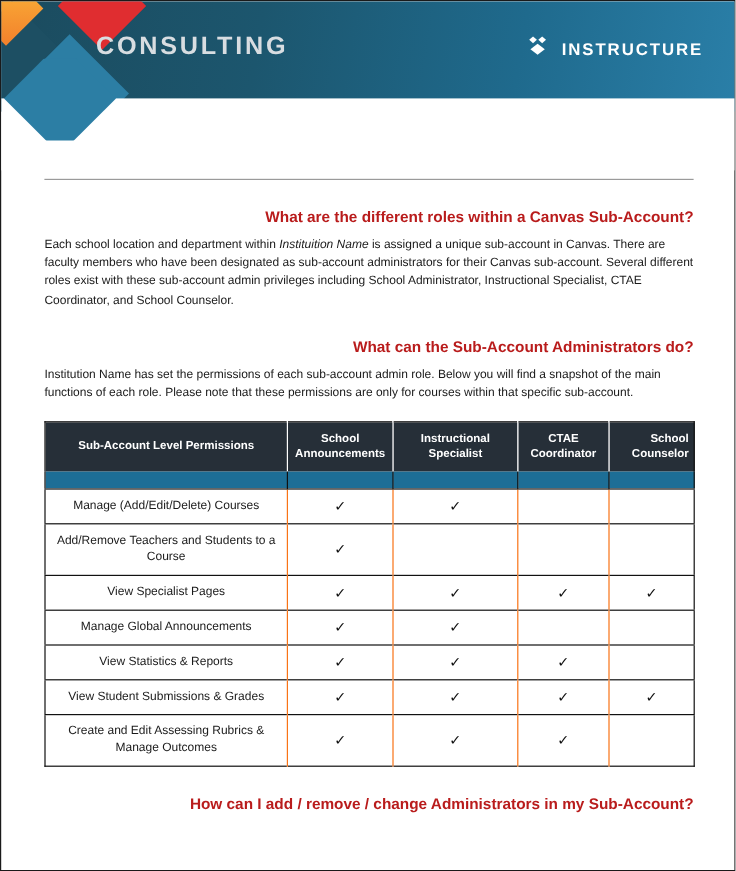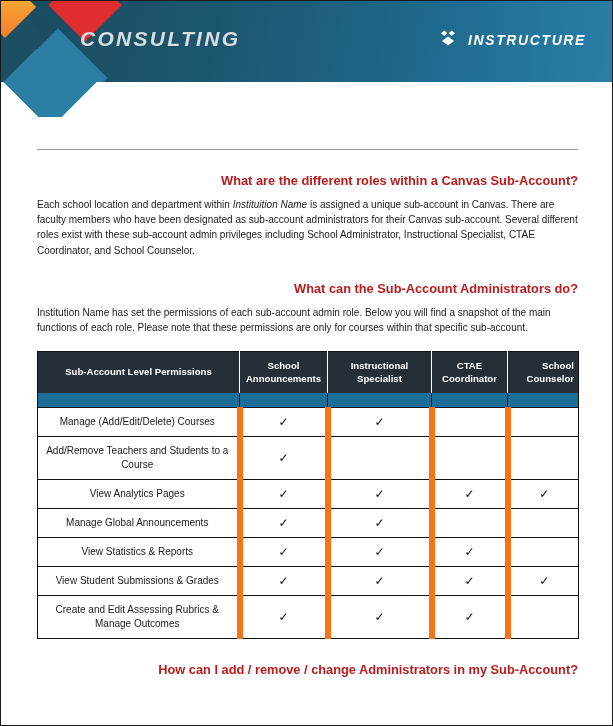--- a/index.html
+++ b/index.html
@@ -21,21 +21,20 @@
   }
 
   
   #banner {
     position: absolute;
     left: 0; top: 0;
     width: 613px;
     height: 92px;
     background: linear-gradient(100deg, #1b4b5e 0%, #1c566e 35%, #1f6a8d 70%, #2a7fa8 100%);
     overflow: hidden;
-    font-style: italic;
   }
 
   
   .diamond {
     position: absolute;
     transform: rotate(45deg);
   }
   #dia-yellow {
     left: -18px; top: -16px;
     width: 44px; height: 44px;
@@ -171,21 +170,21 @@
     background: #1d6e96;
     height: 14px;
     padding: 0;
     border-right: 1px solid #111111;
     border-bottom: 1px solid #111111;
   }
   #perm-table tr.accent td:last-child { border-right: none; }
 
   #perm-table tbody td {
     border-top: 1px solid #111111;
-    border-right: 6px solid #f97316;
+    border-right: 1px solid #f97316;
     font-size: 10px;
     color: #1a1a1a;
     text-align: center;
     vertical-align: middle;
     padding: 7px 5px;
     line-height: 14px;
     background: #ffffff;
   }
   #perm-table tbody td:last-child { border-right: none; }
   #perm-table tbody td.check {
@@ -270,21 +269,21 @@
             <td class="check"></td>
           </tr>
           <tr>
             <td>Add/Remove Teachers and Students to a Course</td>
             <td class="check">✓</td>
             <td class="check"></td>
             <td class="check"></td>
             <td class="check"></td>
           </tr>
           <tr>
-            <td>View Analytics Pages</td>
+            <td>View Specialist Pages</td>
             <td class="check">✓</td>
             <td class="check">✓</td>
             <td class="check">✓</td>
             <td class="check">✓</td>
           </tr>
           <tr>
             <td>Manage Global Announcements</td>
             <td class="check">✓</td>
             <td class="check">✓</td>
             <td class="check"></td>

